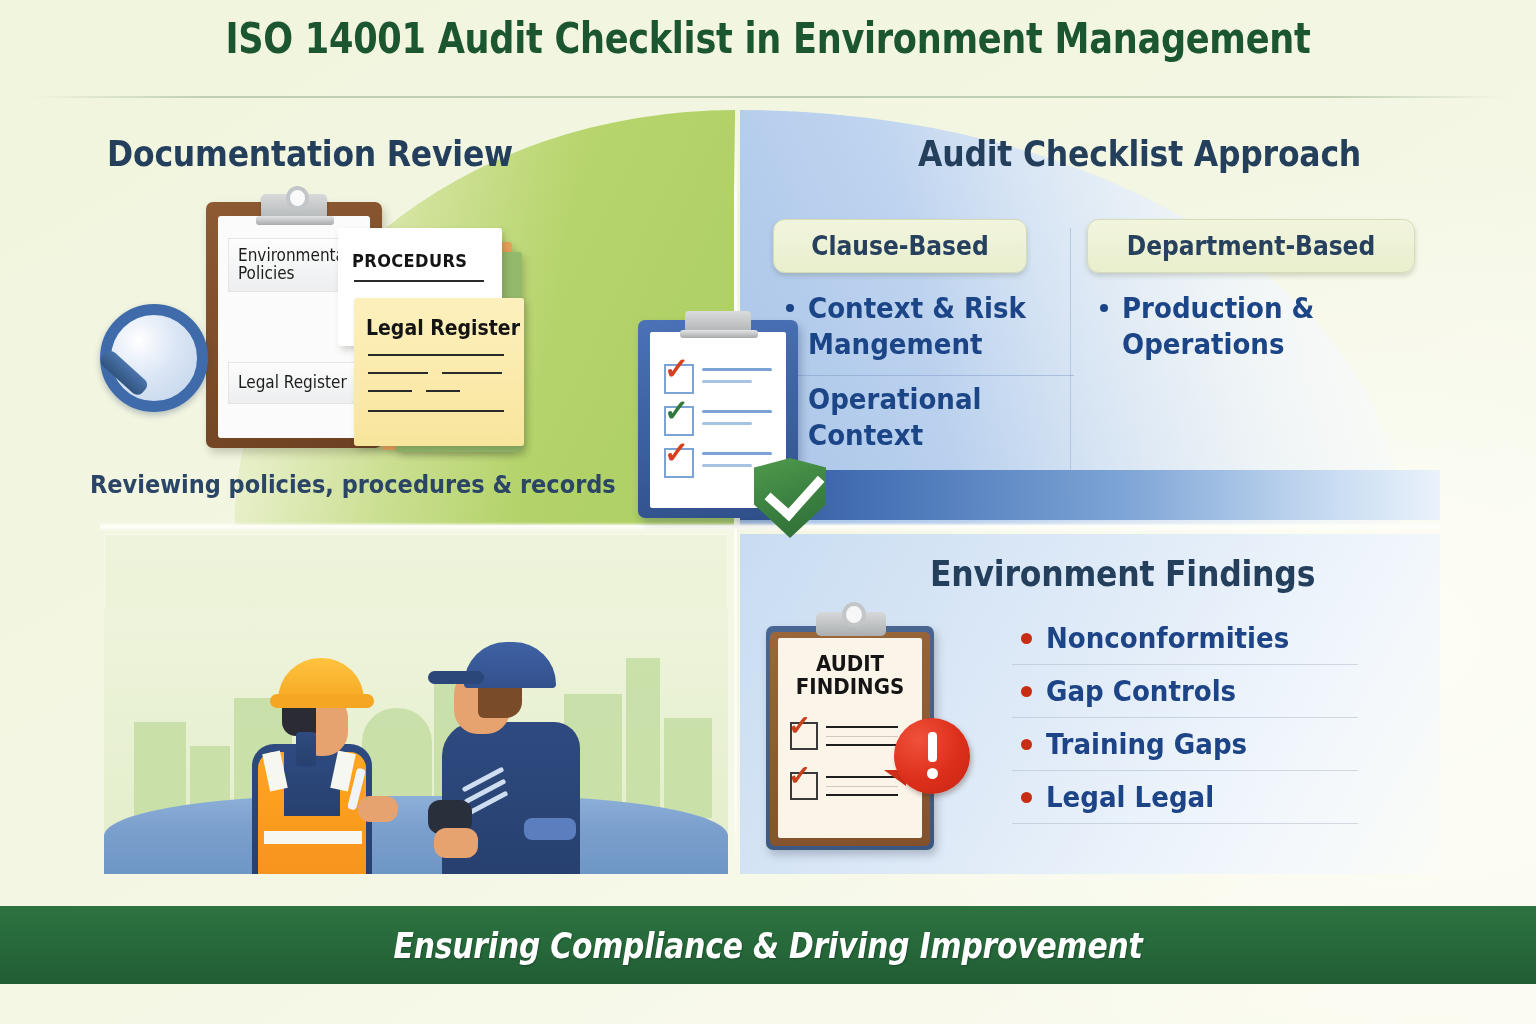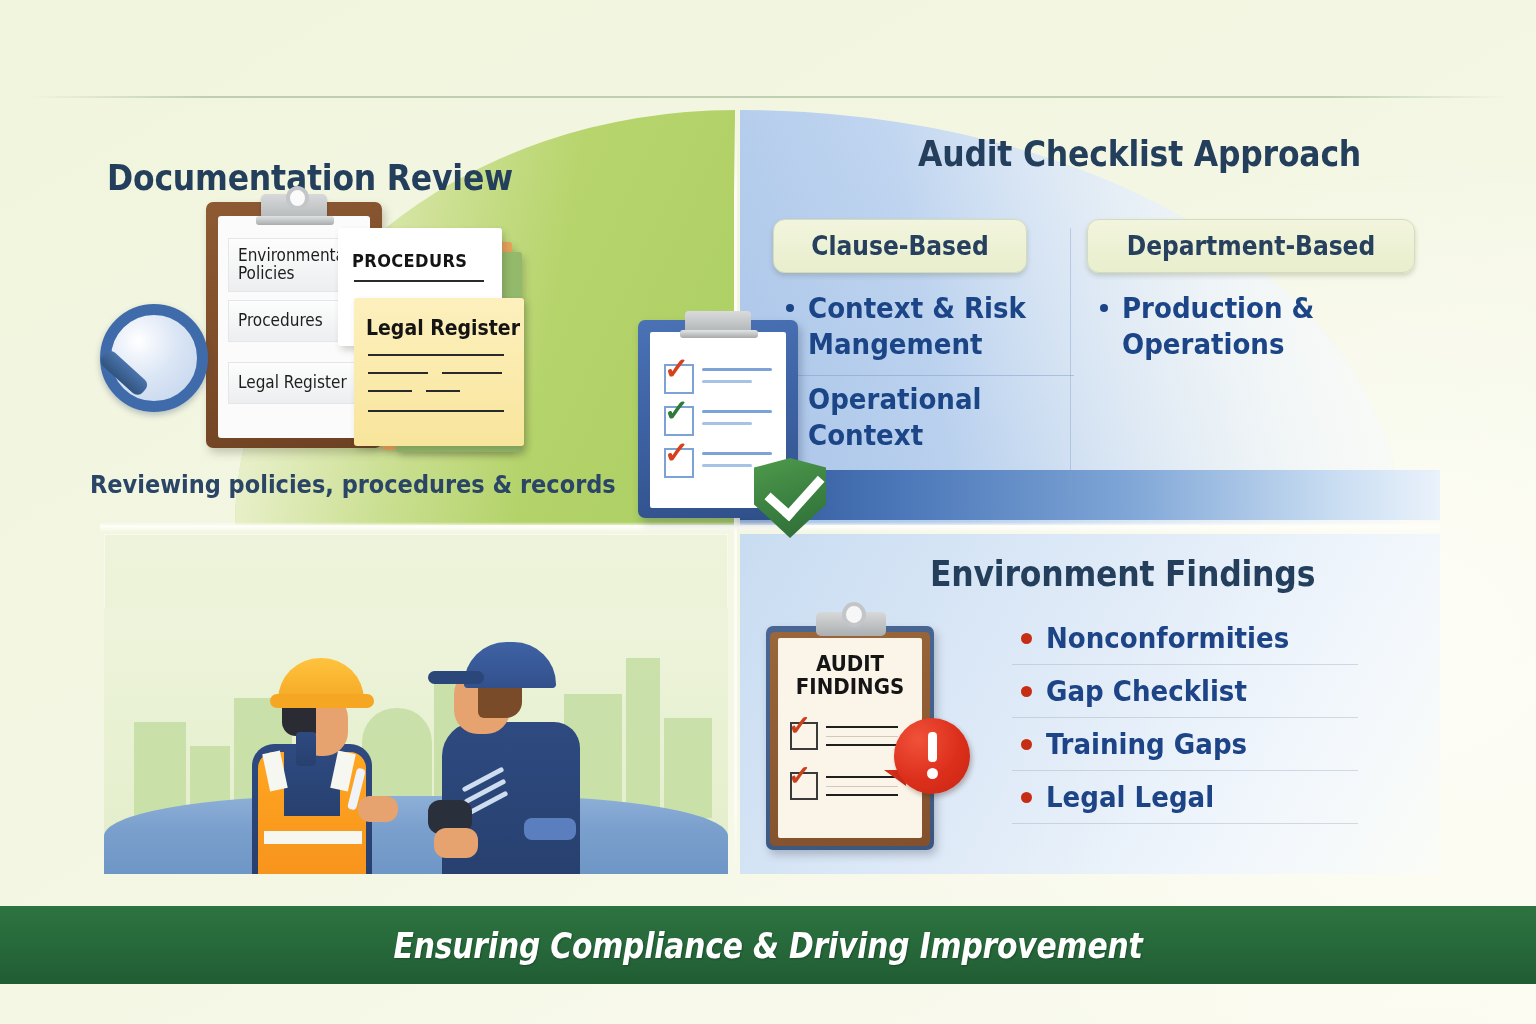--- a/index.html
+++ b/index.html
@@ -80,21 +80,21 @@
     background:linear-gradient(180deg,rgba(255,255,250,.0),rgba(255,255,250,1) 45%,rgba(255,255,250,.0));
   }
 
   
   .sec-h{
     position:absolute;
     font-size:35px;font-weight:bold;color:#243f5c;
     font-family:"DejaVu Sans Condensed","Liberation Sans",sans-serif;
     letter-spacing:-.2px;white-space:nowrap;
   }
-  #h-doc{left:107px;top:134px;margin-top:24px;}
+  #h-doc{left:107px;top:134px;}
   #h-aud{left:918px;top:134px;}
   #h-site{left:222px;top:556px;}
   #h-find{left:930px;top:554px;}
 
   .sub-cap{
     position:absolute;left:90px;top:470px;
     font-size:25px;font-weight:bold;color:#2a4566;
     font-family:"DejaVu Sans Condensed","Liberation Sans",sans-serif;
     white-space:nowrap;
   }
@@ -365,31 +365,33 @@
   <div class="fan-green"></div>
   <div class="fan-green-fade"></div>
   <div class="fan-blue"></div>
   <div class="fan-blue-fade"></div>
   <div class="band-blue"></div>
   <div class="panel-bl"></div>
   <div class="panel-br"></div>
   <div class="div-v"></div>
   <div class="div-h"></div>
 
+  <div class="hdr">
+    <div class="hdr-title">ISO 14001 Audit Checklist in Environment Management</div>
+  </div>
   <div class="hdr-rule"></div>
 
   <div class="sec-h" id="h-doc">Documentation Review</div>
   <div class="sec-h" id="h-aud">Audit Checklist Approach</div>
   <div class="sec-h" id="h-find">Environment Findings</div>
 
   <div id="doc-art">
     <div class="cb-brown"></div>
     <div class="cb-paper"></div>
     <div class="doc-row" id="doc-row-0">Environmental Policies</div>
-    <div class="doc-row" id="doc-row-1">Procedures</div>
     <div class="doc-row" id="doc-row-2">Legal Register</div>
     <div class="cb-clip"></div>
     <div class="cb-clip-ring"></div>
     <div class="cb-clip-bar"></div>
 
     <div class="sheet" id="sheet-tab-a"></div>
     <div class="sheet" id="sheet-tab-b"></div>
     <div class="sheet" id="sheet-tab-c"></div>
     <div class="pencil"></div>
     <div class="sheet" id="sheet-white"></div>
@@ -517,21 +519,21 @@
 
     <div class="bubble-tail"></div>
     <div class="bubble">
       <div class="bang"></div>
       <div class="bang-dot"></div>
     </div>
   </div>
 
   <div id="find-list">
     <div class="fi">Nonconformities</div>
-    <div class="fi">Gap Checklist</div>
+    <div class="fi">Gap Controls</div>
     <div class="fi">Training Gaps</div>
     <div class="fi">Legal Legal</div>
   </div>
 
   <div class="footer">
     <div class="footer-txt">Ensuring Compliance &amp; Driving Improvement</div>
   </div>
 
 </div>
 

